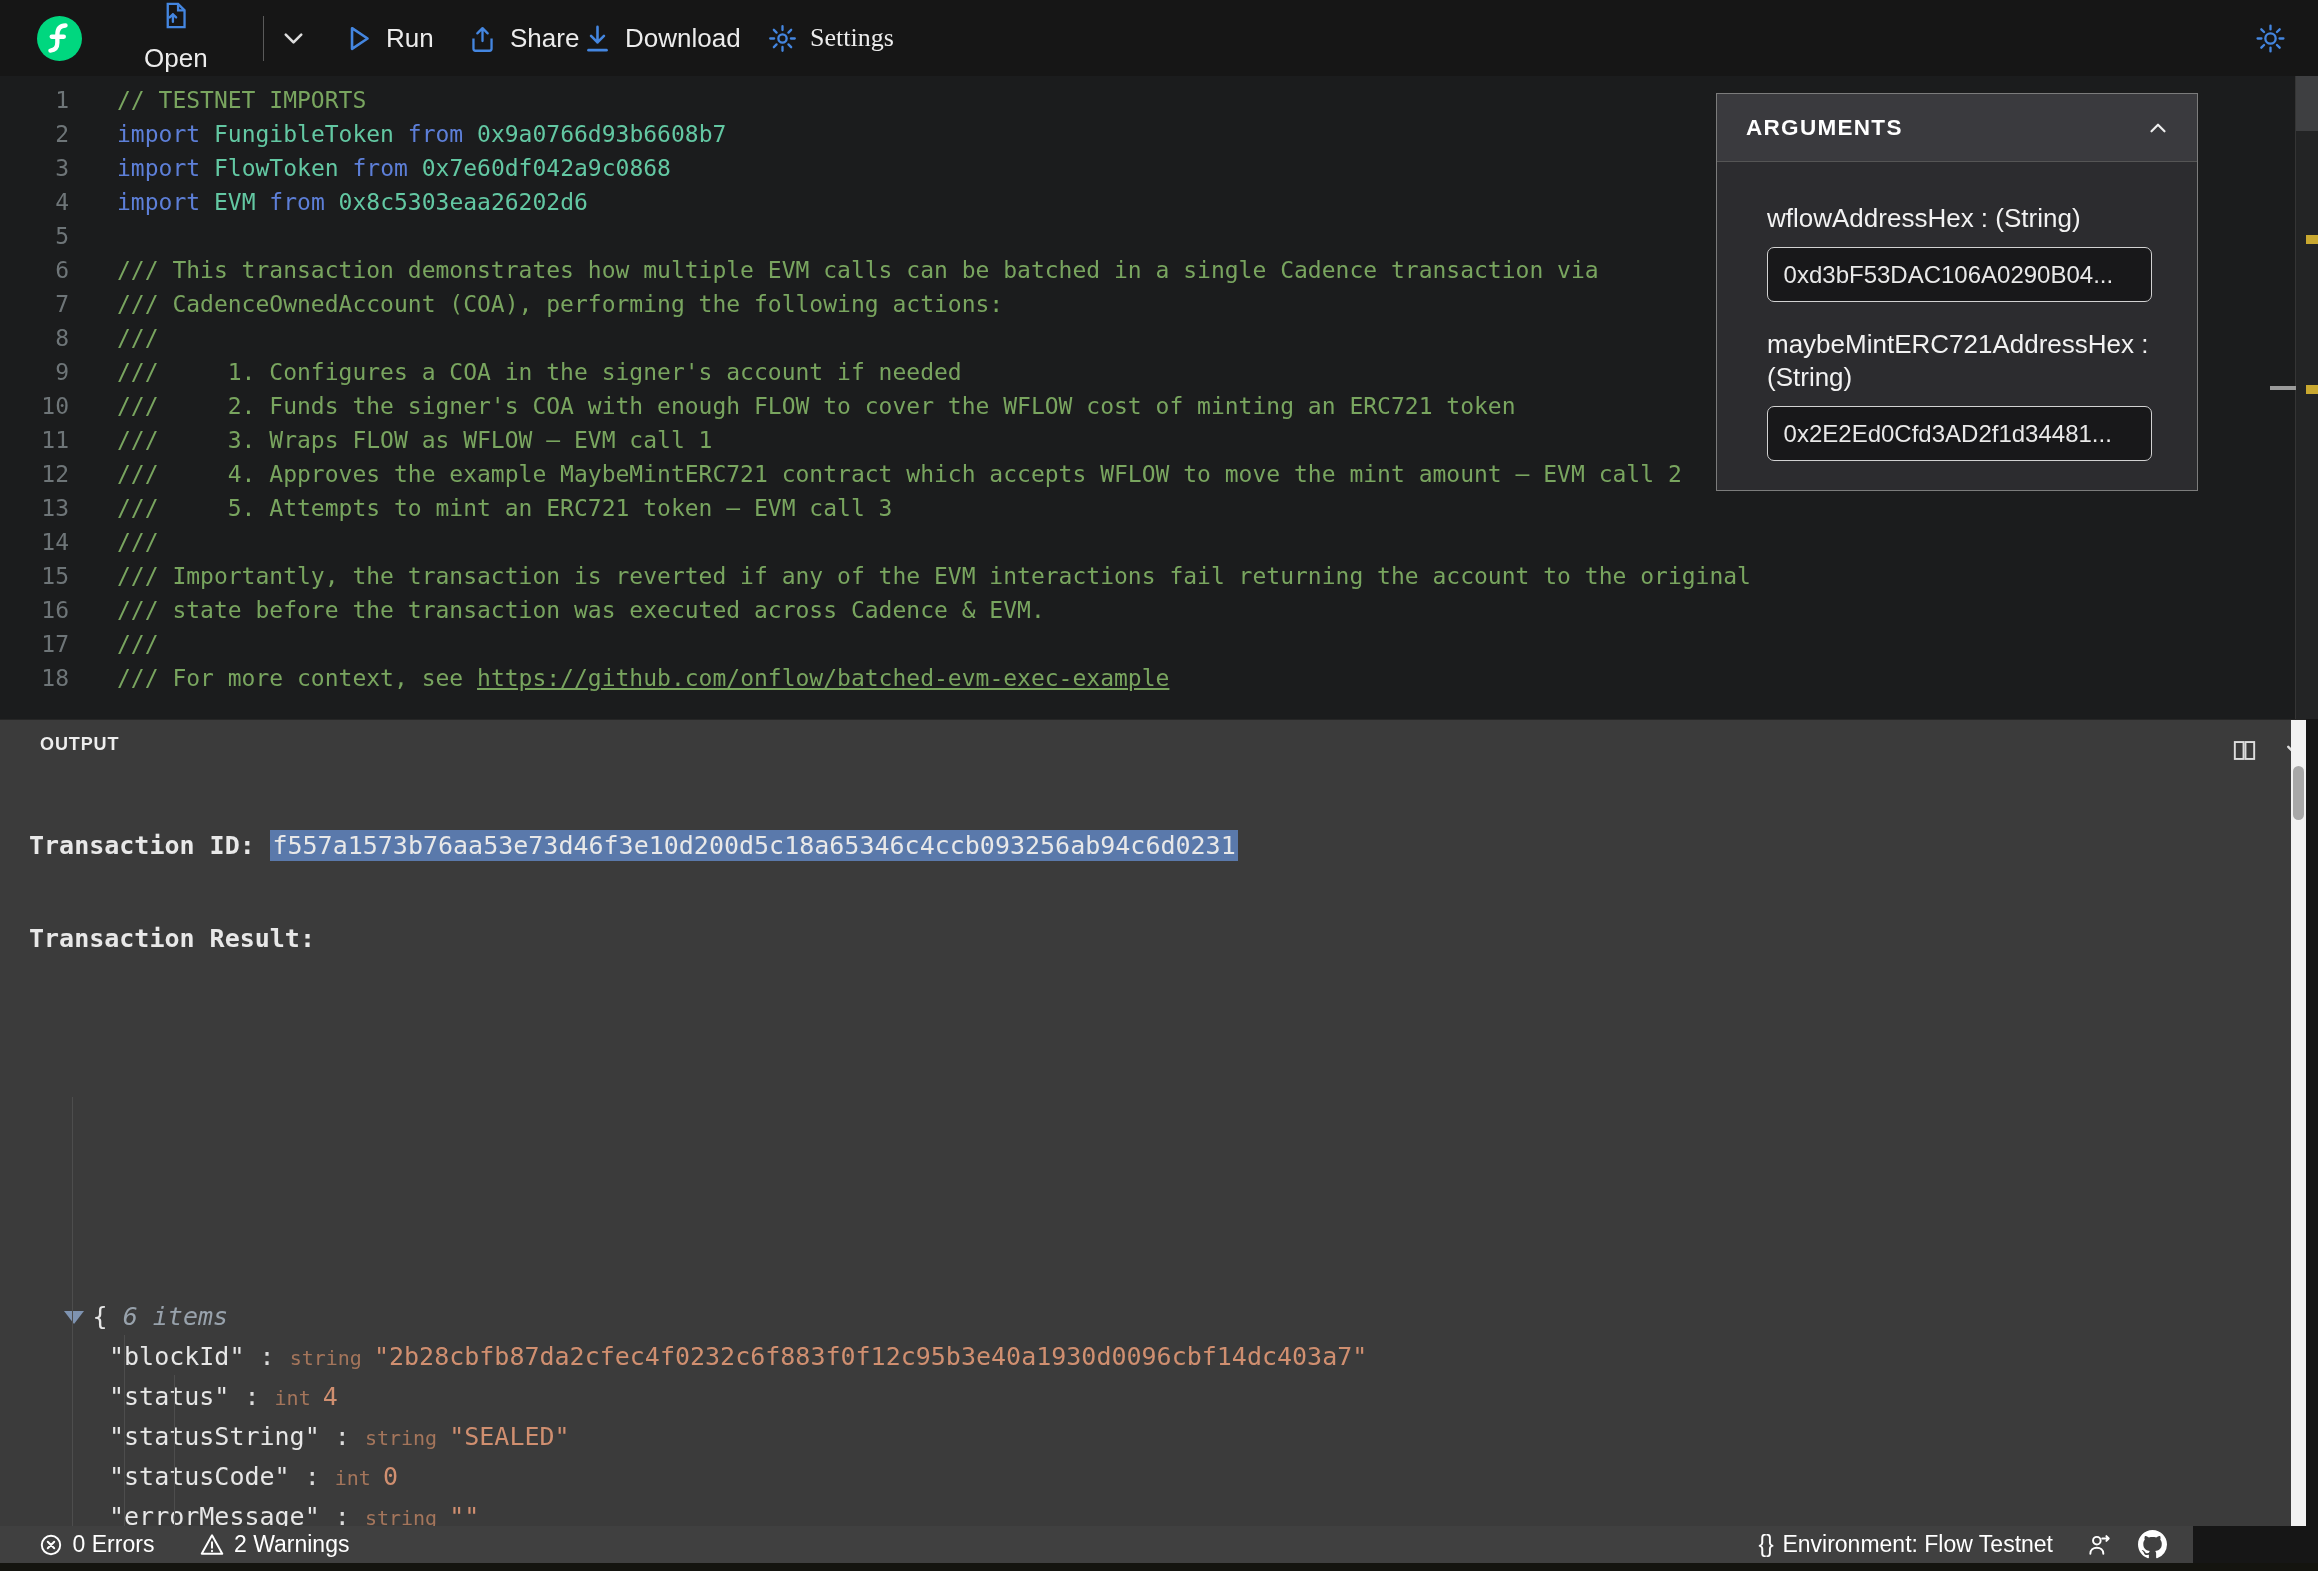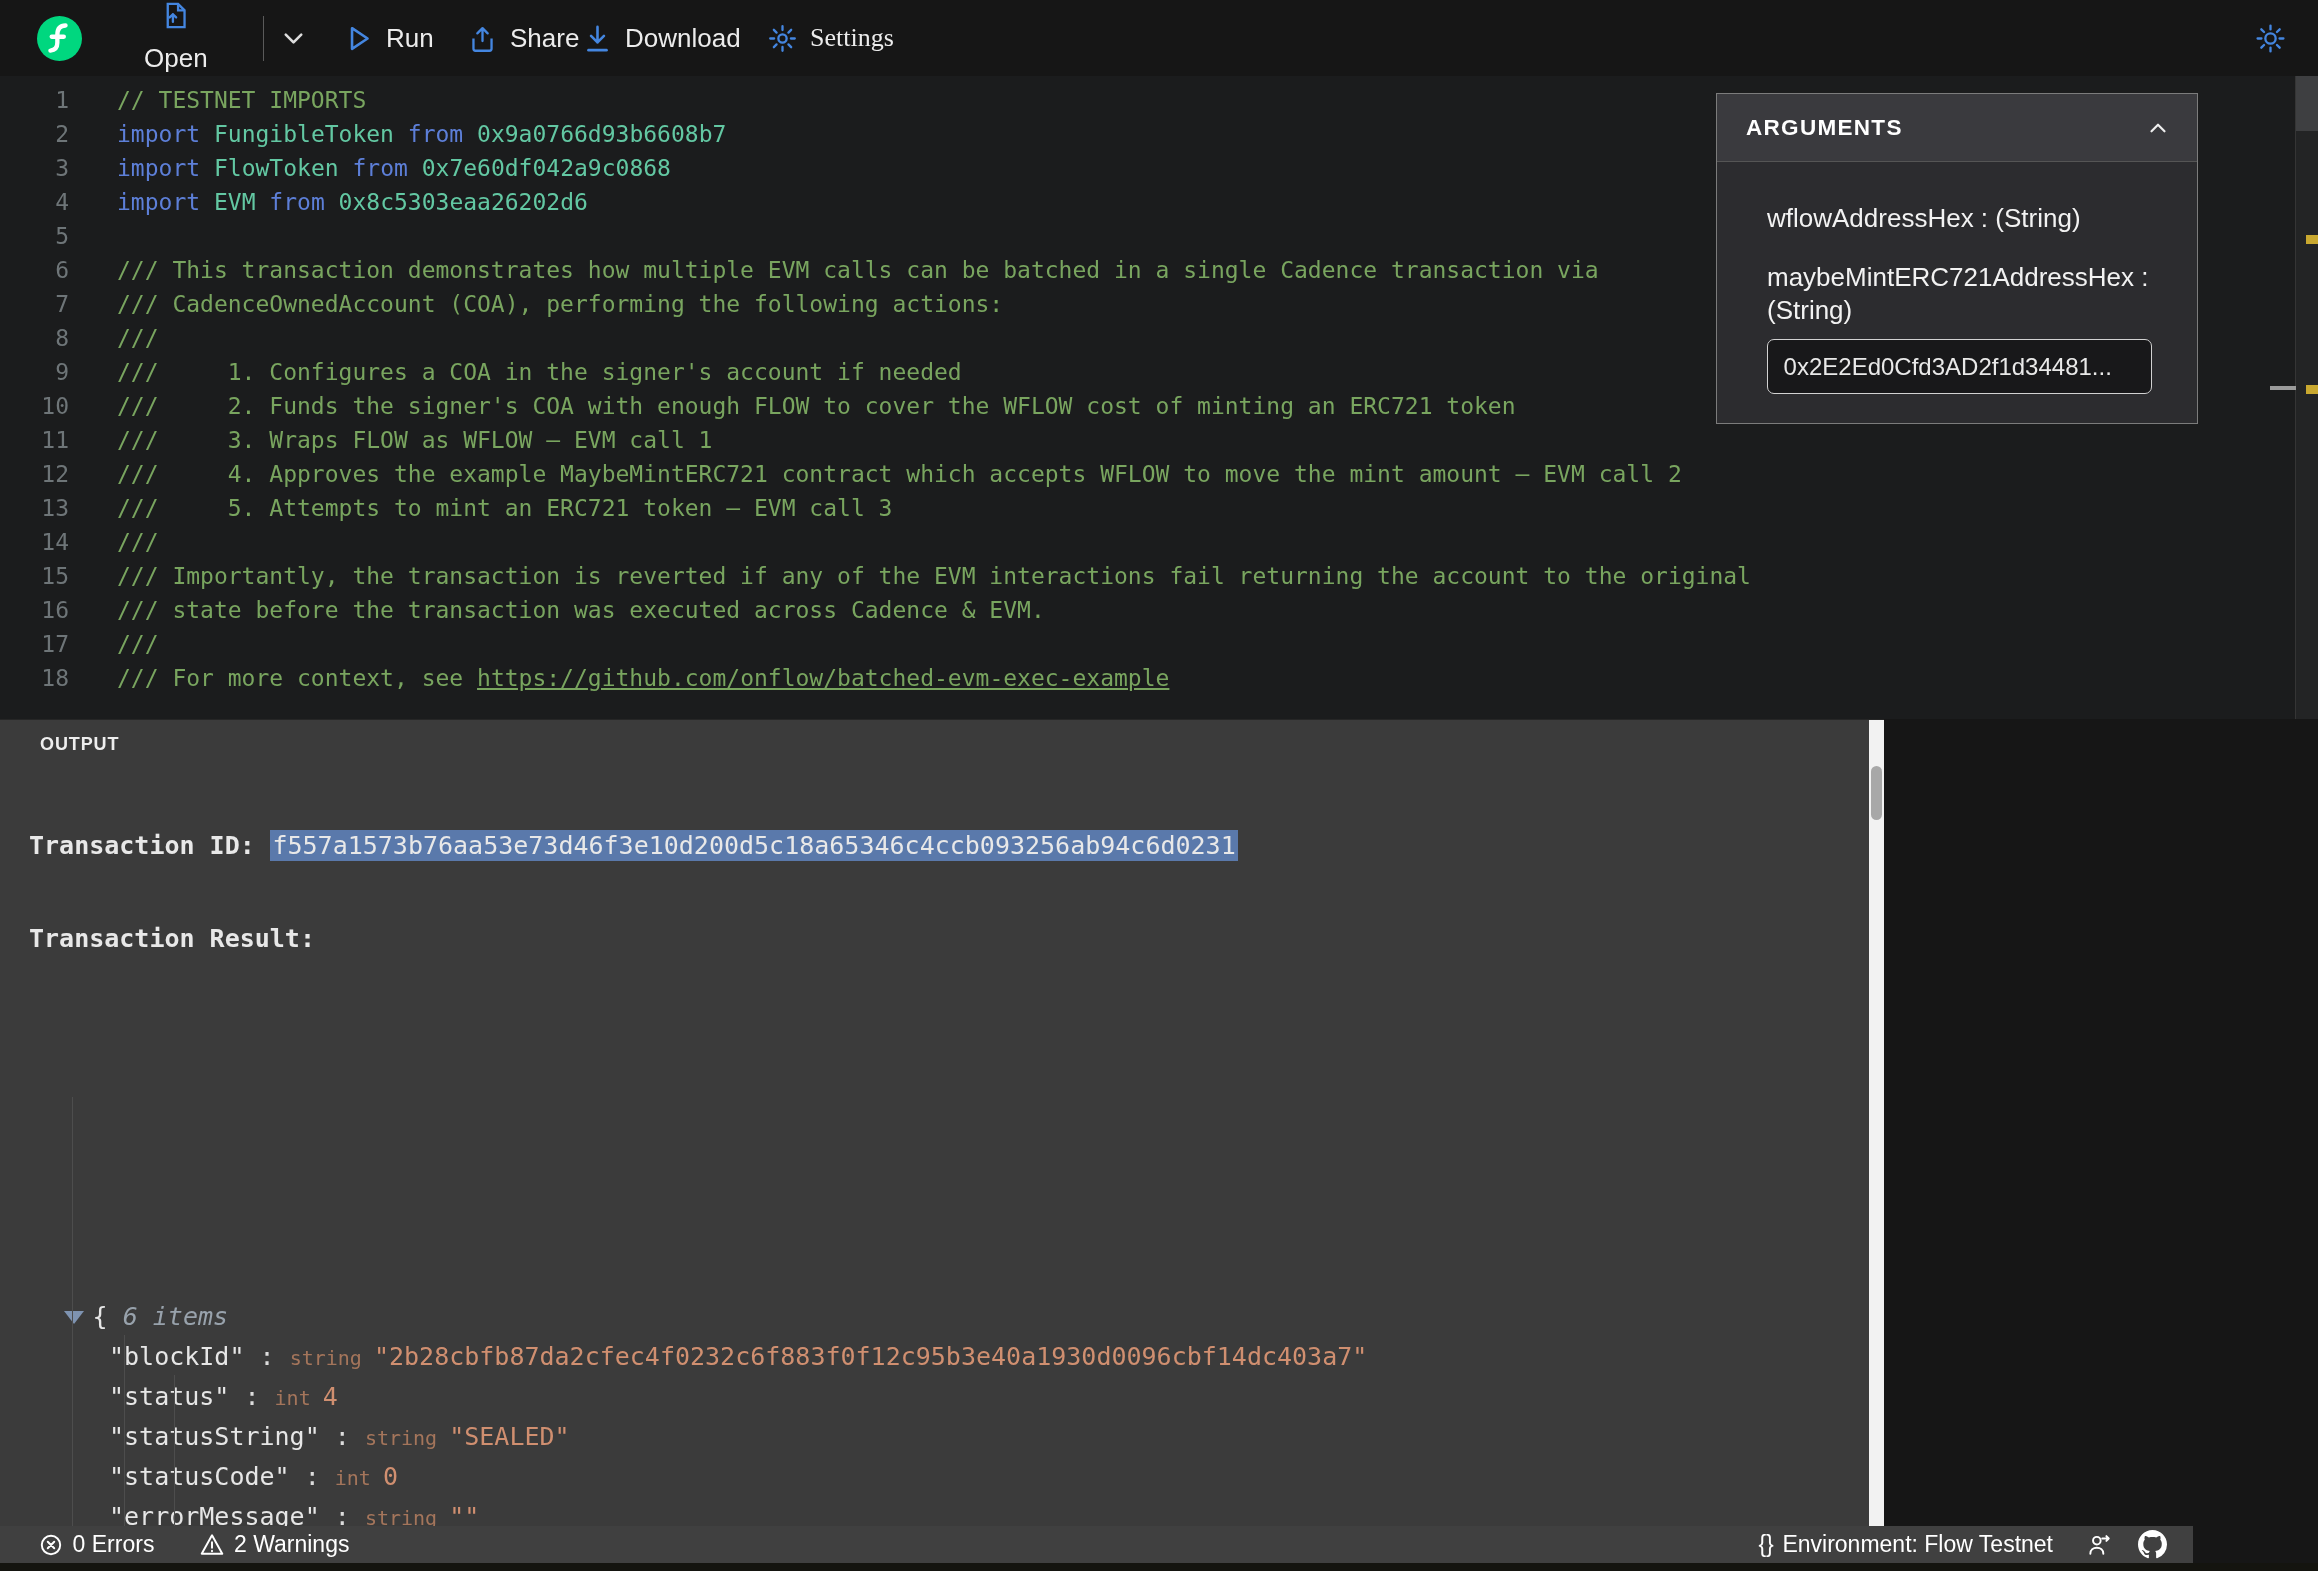--- a/index.html
+++ b/index.html
@@ -35,21 +35,21 @@
               border:0.9px solid #7c7c7c;box-sizing:border-box;}
   .args-header{height:67px;background:#3a3a3e;display:flex;align-items:center;
                justify-content:space-between;padding:0 26px 0 29px;border-bottom:0.9px solid #555;}
   .args-title{color:#ffffff;font-size:22.5px;font-weight:bold;letter-spacing:1.3px;}
   .args-body{padding:14px 45px 29px 50px;}
   .arg-label{font-size:26px;color:#f2f2f2;margin:26px 0 12px;line-height:33px;}
   .arg-input{display:block;width:100%;box-sizing:border-box;height:55px;background:#18181a;
              border:1.7px solid #d2d2d2;border-radius:7px;color:#e9e9e9;font-size:24px;
              padding:0 15.6px;font-family:"Liberation Sans",sans-serif;}
   
-  .output{position:absolute;top:719px;left:0;width:1884px;height:807px;background:#3b3b3b;
+  .output{position:absolute;top:719px;left:0;width:2306px;height:807px;background:#3b3b3b;
           border-top:0.9px solid #262626;box-sizing:border-box;overflow:hidden;}
   .out-title{position:absolute;top:14px;left:40px;font-size:18px;font-weight:bold;
              color:#eeeeee;letter-spacing:0.9px;}
   .out-icon{position:absolute;top:15.6px;width:29px;height:29px;}
   .out-body{position:absolute;left:29px;top:48px;right:35px;
             font:25px/31px "DejaVu Sans Mono",monospace;color:#e8e8e8;white-space:pre;}
   .tx-row{height:31px;font-weight:bold;}
   .tx-sel{background:#5a79ab;font-weight:normal;padding:0.9px 2.6px;}
   .tree{position:relative;margin-top:10.4px;font:25px/40px "DejaVu Sans Mono",monospace;font-weight:normal;}
   .tree-row{height:40px;white-space:pre;}
@@ -171,20 +171,21 @@
 
     <div class="args-panel">
       <div class="args-header">
         <span class="args-title">ARGUMENTS</span>
         <svg width="26" height="26" viewBox="0 0 24 24" fill="none" stroke="#eeeeee" stroke-width="2">
           <path d="M6 15l6-6 6 6" stroke-linecap="round" stroke-linejoin="round"></path>
         </svg>
       </div>
       <div class="args-body">
           <div class="arg-label">wflowAddressHex : (String)</div>
+          <input class="arg-input" value="0xd3bF53DAC106A0290B04..." style="">
           <div class="arg-label">maybeMintERC721AddressHex : (String)</div>
           <input class="arg-input" value="0x2E2Ed0Cfd3AD2f1d34481..." style="">
         </div>
     </div>
   </div>
 
   <div class="output">
     <div class="out-title">OUTPUT</div>
 
     <svg class="out-icon" style="left:2230px;" viewBox="0 0 24 24" fill="none" stroke="#dddddd" stroke-width="1.6">

